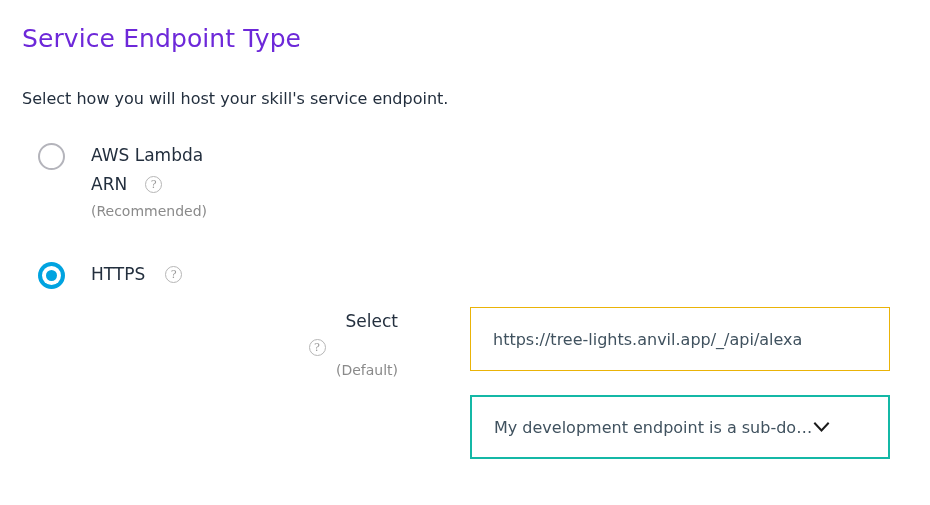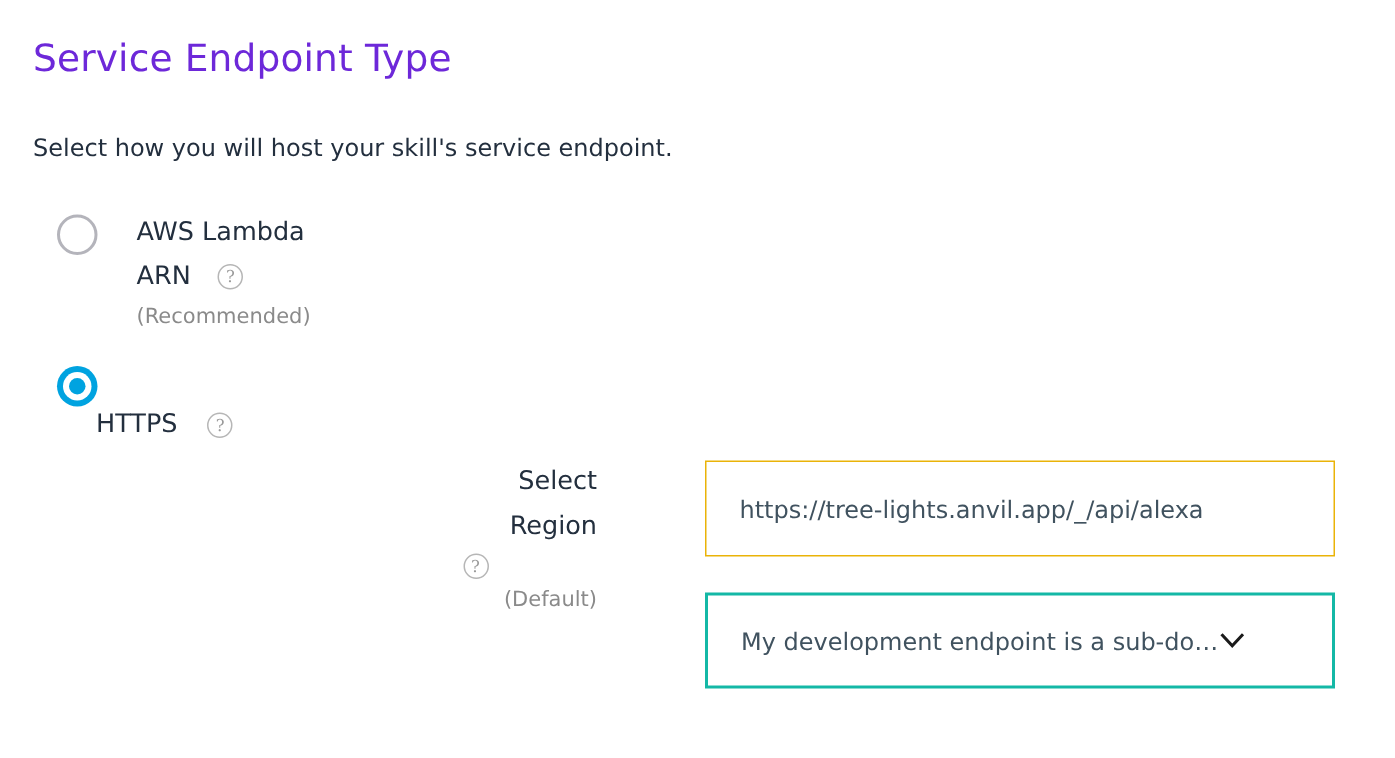--- a/index.html
+++ b/index.html
@@ -51,21 +51,21 @@
     height: 505px;
     border-radius: 30px;
   }
 
   .radio-row {
     position: absolute;
     display: flex;
     align-items: flex-start;
   }
   .radio-row.lambda { left: 38px; top: 143px; }
-  .radio-row.https  { left: 38px; top: 244px; flex-direction: column; }
+  .radio-row.https  { left: 38px; top: 262px; }
 
   .radio-ctl {
     width: 27px;
     height: 27px;
     border-radius: 50%;
     box-sizing: border-box;
     flex: 0 0 auto;
     position: relative;
     cursor: pointer;
   }
@@ -255,21 +255,20 @@
               <span>?</span>
             </span>
         </div>
       </div>
     </div>
 
   </div>
 
   <div class="field-label">
     <span class="ln">Select</span>
-    <span class="ln">Region</span>
     <span class="help-row">
       <span class="help-icon">
           <span>?</span>
         </span>
     </span>
     <span class="req">(Default)</span>
   </div>
 
   <div class="text-input" title="https://tree-lights.anvil.app/_/api/alexa">https://tree-lights.anvil.app/_/api/alexa</div>
 

